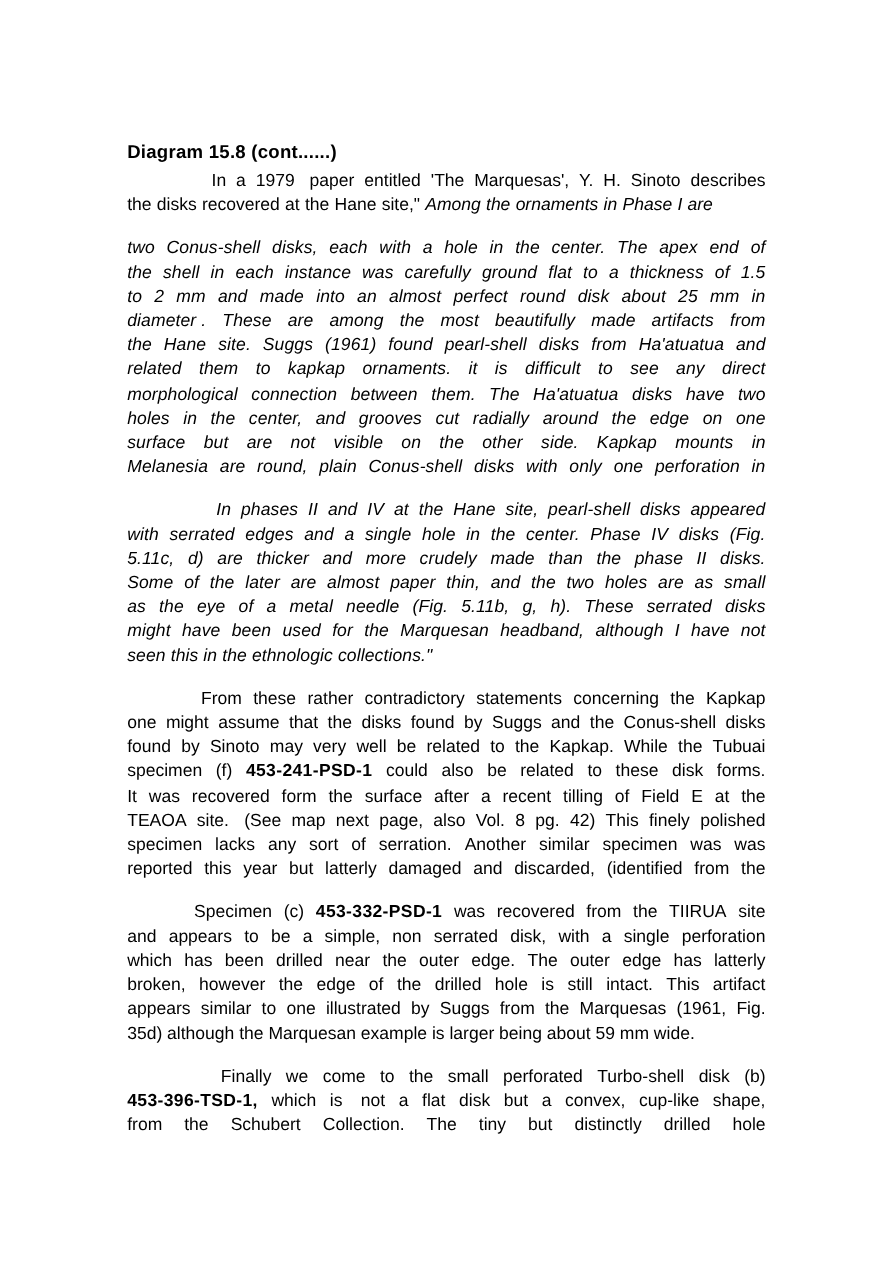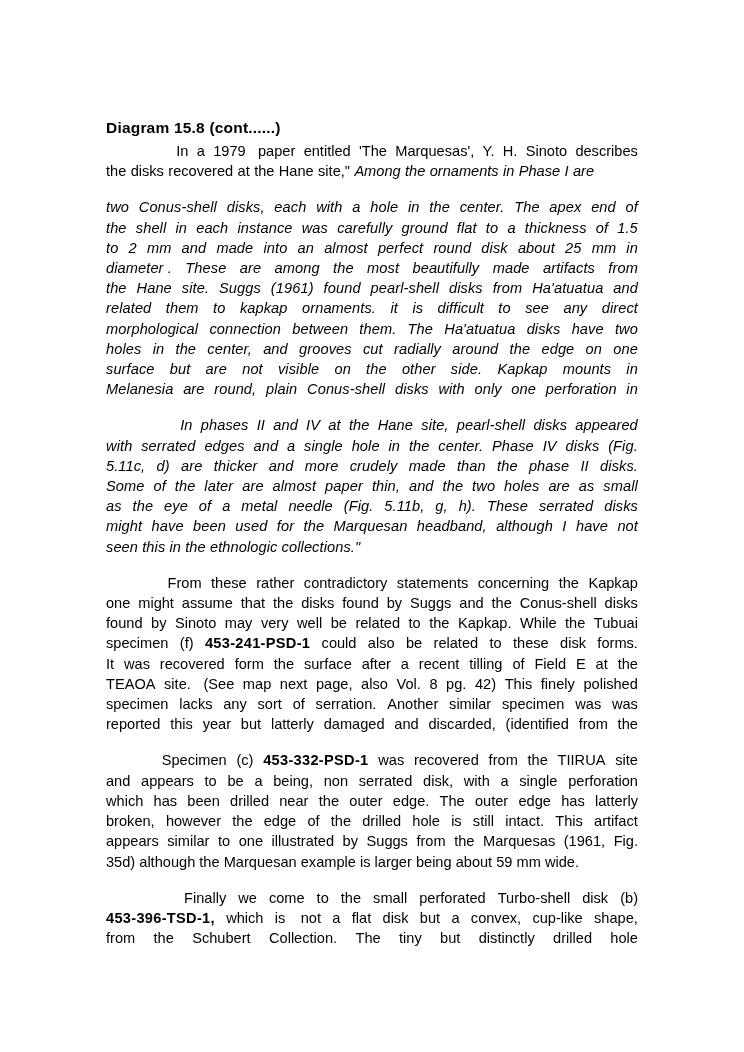--- a/index.html
+++ b/index.html
@@ -512,21 +512,21 @@
         <span class="w">the</span>
         <span class="w">TIIRUA</span>
         <span class="w">site</span>
       </div>
       <div class="ln just">
         <span class="w">and</span>
         <span class="w">appears</span>
         <span class="w">to</span>
         <span class="w">be</span>
         <span class="w">a</span>
-        <span class="w">being,</span>
+        <span class="w">simple,</span>
         <span class="w">non</span>
         <span class="w">serrated</span>
         <span class="w">disk,</span>
         <span class="w">with</span>
         <span class="w">a</span>
         <span class="w">single</span>
         <span class="w">perforation</span>
       </div>
       <div class="ln just">
         <span class="w">which</span>

